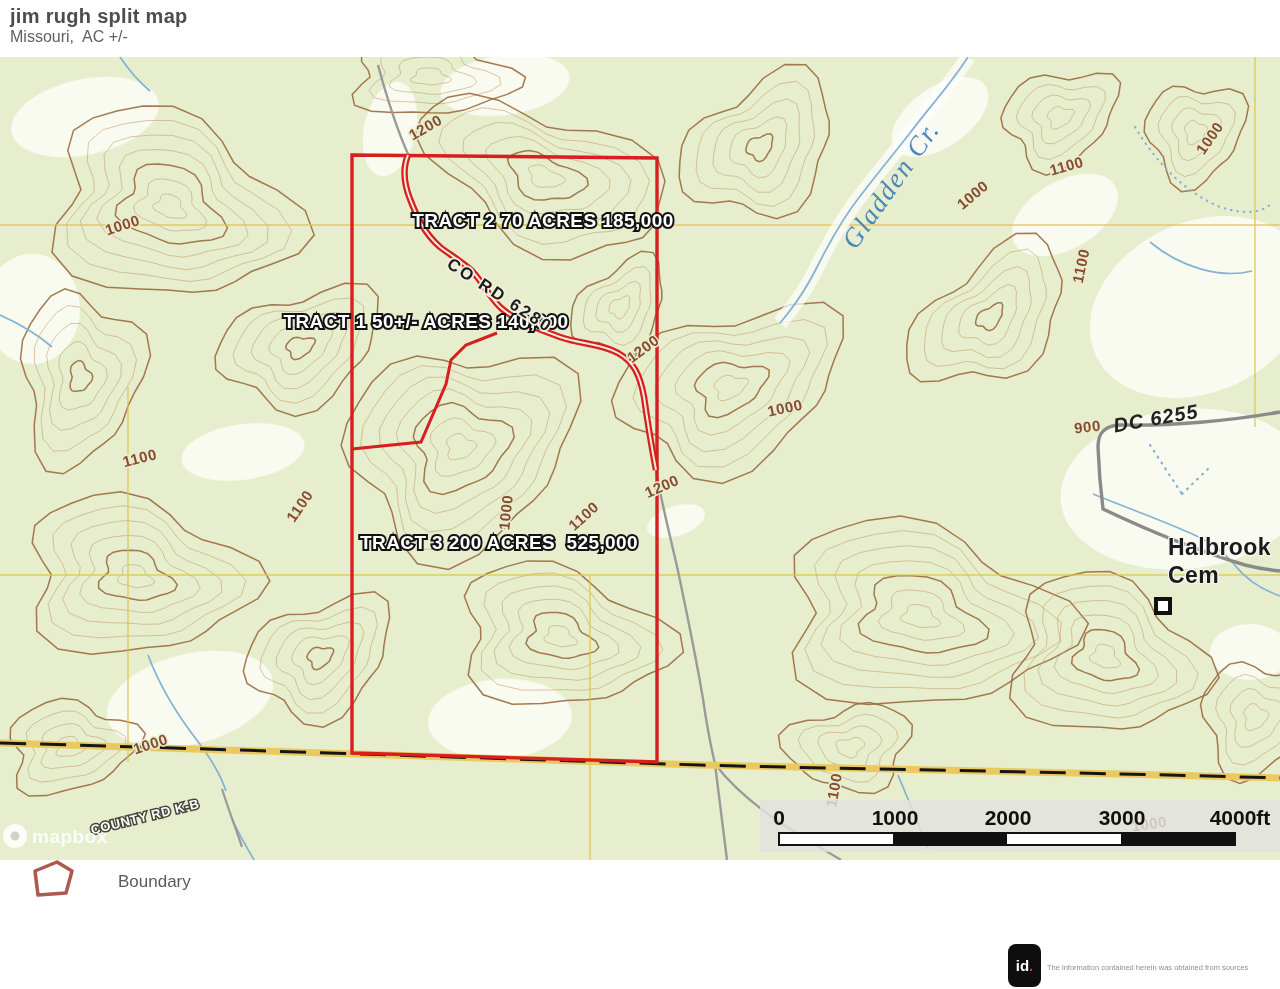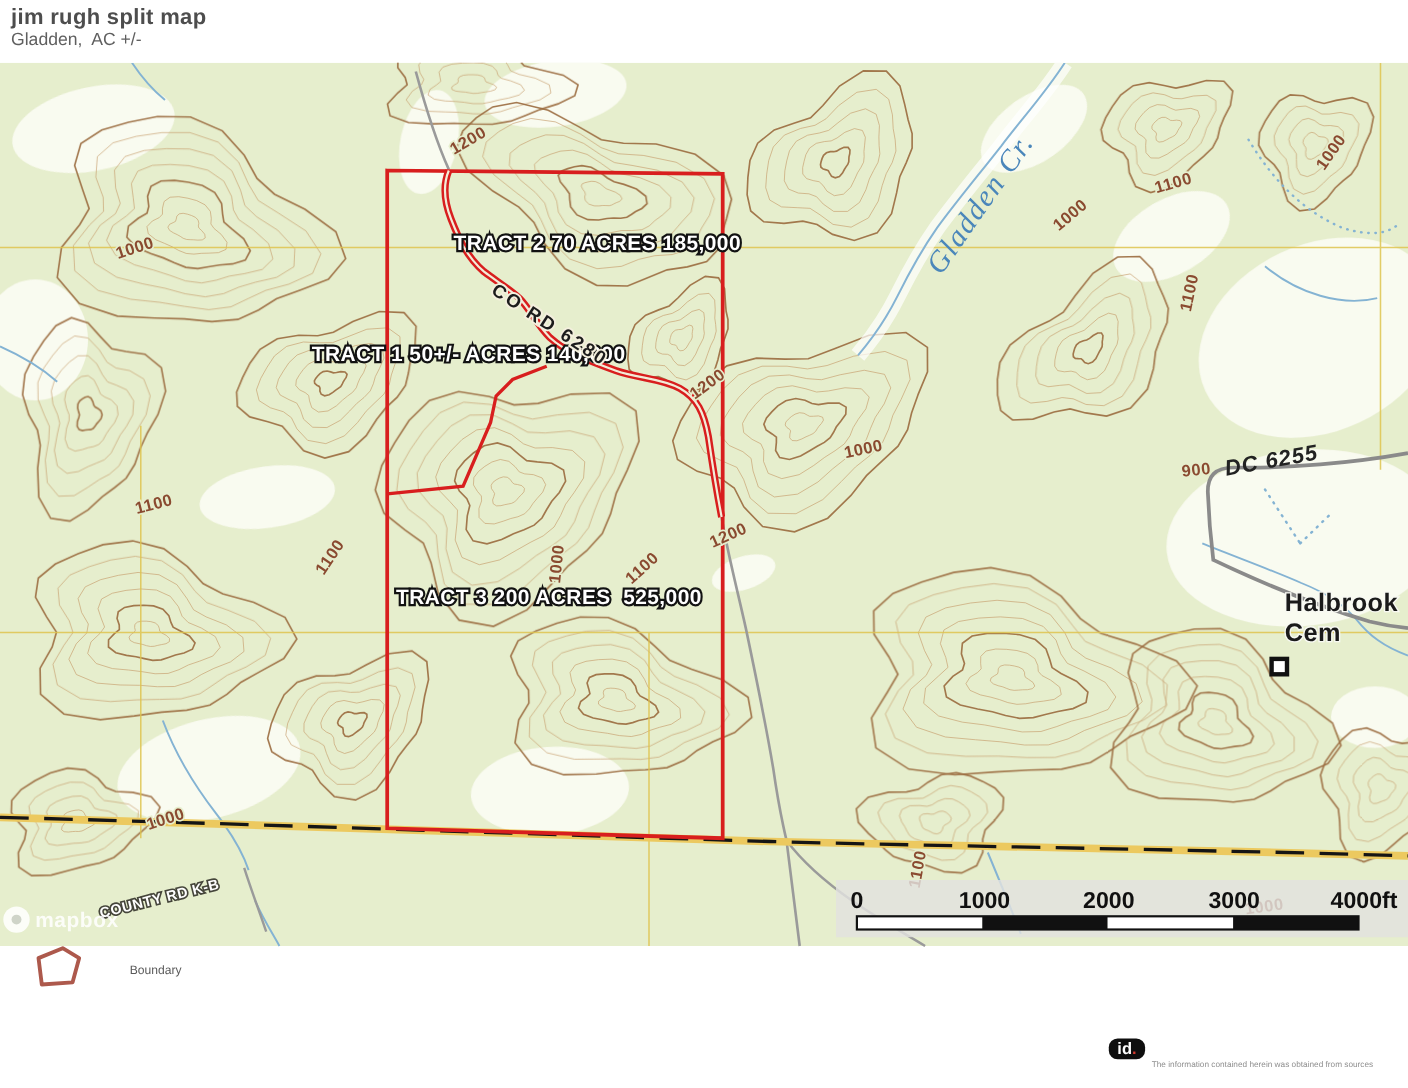--- a/index.html
+++ b/index.html
@@ -18,33 +18,33 @@
   .water-label{font-size:27px;font-style:italic;fill:#4a86ba;text-anchor:middle;letter-spacing:1.5px;
     font-family:"Liberation Serif",serif;}
   .dc-label{font-size:20px;font-weight:bold;font-style:italic;fill:#222222;text-anchor:middle;letter-spacing:1px;}
   .place-label{font-size:23px;font-weight:bold;fill:#1a1a1a;stroke:#f7f8f2;stroke-width:2.5px;
     paint-order:stroke;letter-spacing:.4px;}
   .contour-label{font-size:15px;font-weight:bold;fill:#8a4a30;stroke:#e6eecd;stroke-width:3px;
     paint-order:stroke;text-anchor:middle;letter-spacing:.5px;}
   .scale-tick{font-size:21px;font-weight:bold;fill:#101010;text-anchor:middle;}
   .mapbox-word{font-size:19px;font-weight:bold;fill:#ffffff;opacity:.85;letter-spacing:.5px;}
   .legend{position:absolute;left:26px;top:858px;display:flex;align-items:center;}
-  .legend-label{font-size:11px;color:#5a5a5a;margin-left:38px;margin-top:6px;}
+  .legend-label{font-size:17px;color:#5a5a5a;margin-left:38px;margin-top:6px;}
   .footer{position:absolute;left:1008px;top:944px;display:flex;}
-  .id-logo{width:33px;height:19px;background:#0e0e0e;border-radius:8px;color:#fff;
+  .id-logo{width:33px;height:43px;background:#0e0e0e;border-radius:8px;color:#fff;
     font-weight:bold;font-size:15px;display:flex;align-items:center;justify-content:center;flex:0 0 33px;}
   .id-logo .dot{color:#d6382e;}
   .disclaimer{margin-left:6px;width:240px;font-size:7.5px;line-height:9.5px;color:#8f8f8f;white-space:pre-wrap;}
 </style>
 </head>
 <body>
 
 <div class="header">
   <h1>jim rugh split map</h1>
-  <p class="sub">Gladden,  AC +/-</p>
+  <p class="sub">Missouri,  AC +/-</p>
 </div>
 
 <div class="map-wrap">
 <svg id="topo" width="1280" height="803" viewBox="0 0 1280 803">
   <rect x="0" y="0" width="1280" height="803" fill="#e6eecd"></rect>
 
   <g id="g-patches" fill="#fafbf2" opacity="0.95">
     <ellipse cx="1200" cy="250" rx="115" ry="85" transform="rotate(-25 1200 250)"></ellipse>
     <ellipse cx="1185" cy="432" rx="125" ry="80" transform="rotate(-6 1185 432)"></ellipse>
     <ellipse cx="1065" cy="158" rx="58" ry="34" transform="rotate(-30 1065 158)"></ellipse>

